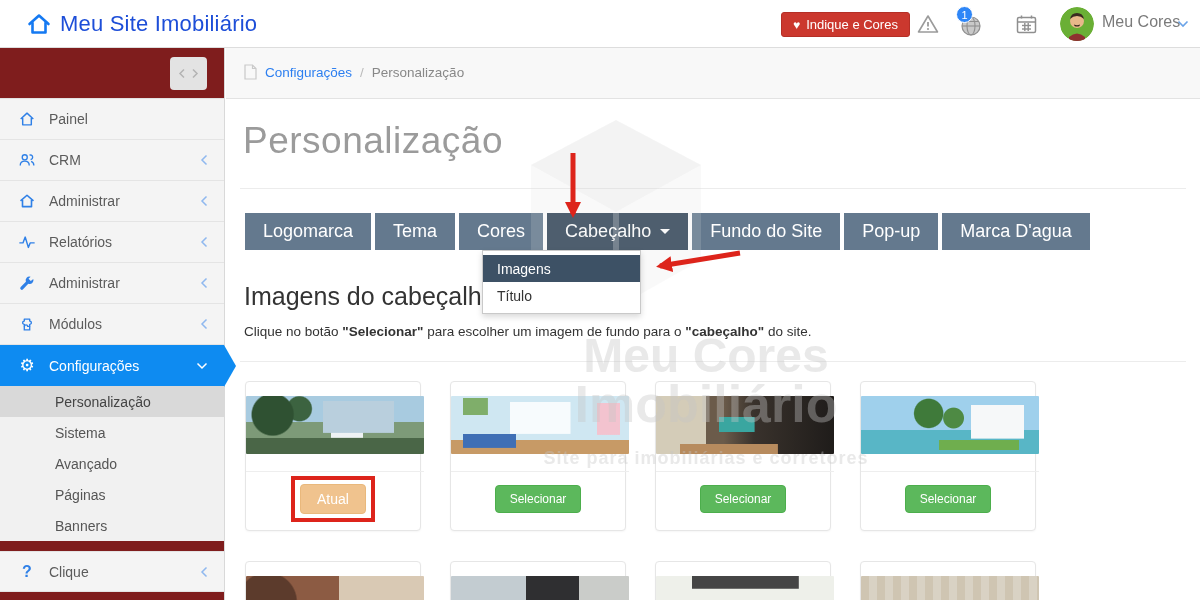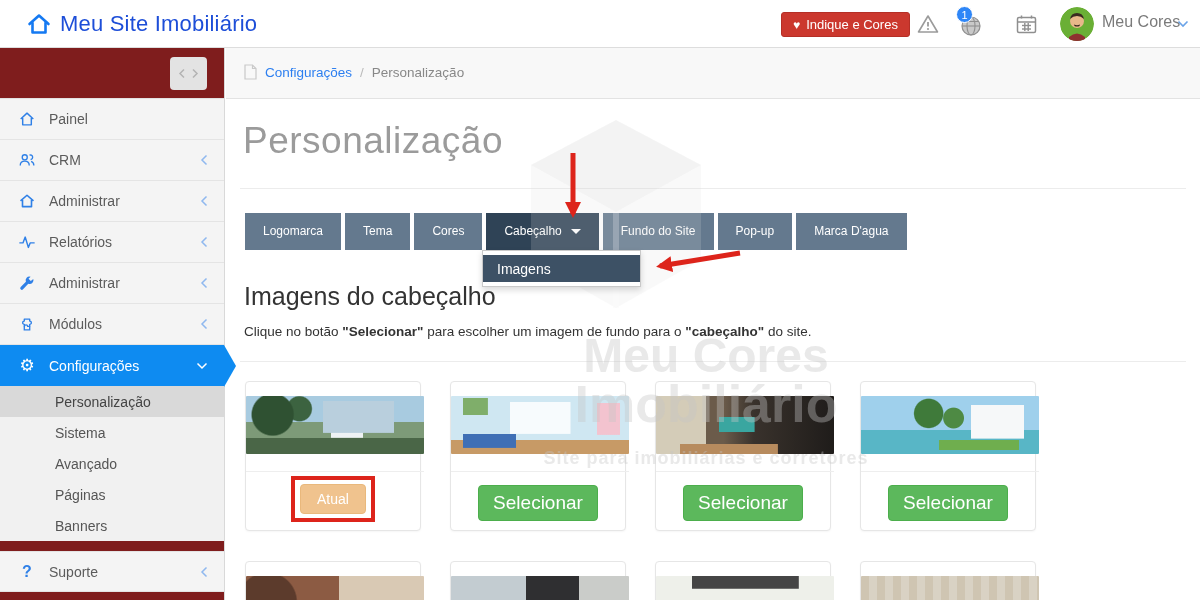--- a/index.html
+++ b/index.html
@@ -62,21 +62,21 @@
   .crumb-page { color:#888; }
 
   
   .main { position:absolute; left:226px; top:100px; width:974px; height:500px; background:#fff; }
   .page-title-row { position:absolute; left:17px; top:20px; display:flex; align-items:baseline; gap:14px; }
   .page-title { font-size:37px; font-weight:300; color:#9b9b9b; letter-spacing:.5px; }
   .page-sub { font-size:15px; color:#b5b5b5; }
   .rule1 { position:absolute; left:14px; right:14px; top:88px; border-top:1px solid #ececec; }
   .tabs { position:absolute; left:19px; top:113px; display:flex; gap:4px; z-index:10; }
   .tab { height:37px; line-height:37px; padding:0 18px; background:#64798e; color:#fff;
-         font-size:12px; cursor:pointer; white-space:nowrap; display:flex; align-items:center; }
+         font-size:18px; cursor:pointer; white-space:nowrap; display:flex; align-items:center; }
   .tab.active { background:#2f4356; }
   .caret-down { width:0; height:0; border-left:5px solid transparent; border-right:5px solid transparent;
                 border-top:5px solid #fff; margin-left:9px; }
   .dropdown { position:absolute; left:256px; top:150px; width:159px; background:#fff;
               border:1px solid #c9c9c9; box-shadow:0 3px 6px rgba(0,0,0,.15); padding:4px 0;
               z-index:55; }
   .dd-item { height:27px; display:flex; align-items:center; padding-left:14px; font-size:14px;
              color:#333; cursor:pointer; }
   .dd-item.selected { background:#3d5165; color:#fff; }
   .section-heading { position:absolute; left:18px; top:182px; font-size:25px; color:#333; }
@@ -84,21 +84,21 @@
   .instruction b { font-weight:bold; }
   .rule2 { position:absolute; left:14px; right:14px; top:261px; border-top:1px solid #ececec; }
 
   .cards-row { position:absolute; left:19px; display:flex; gap:29px; }
   .row1 { top:281px; } .row2 { top:461px; }
   .card { width:176px; height:150px; background:#fff; border:1px solid #e6e6e6; border-radius:4px;
           box-shadow:0 1px 2px rgba(0,0,0,.04); text-align:center; }
   .thumb { width:178px; height:58px; margin:14px auto 0; border-radius:1px; cursor:pointer; }
   .card-hr { width:178px; margin:17px auto 0; border-top:1px solid #eee; }
   .btn-row { margin-top:13px; }
-  .btn-green { background:#5cb85c; border:1px solid #4cae4c; color:#fff; font-size:19px;
+  .btn-green { background:#5cb85c; border:1px solid #4cae4c; color:#fff; font-size:12px;
                padding:6px 14px; border-radius:4px; cursor:pointer;
                font-family:"Liberation Sans",sans-serif; }
   .ring { display:inline-block; border:4px solid #dd241b; padding:4px 5px; margin-top:-9px; }
   .btn-atual { background:#f0c38e; border:1px solid #e9b87c; color:#fff; font-size:14px;
                padding:6px 16px; border-radius:4px; cursor:pointer;
                font-family:"Liberation Sans",sans-serif; }
 
   
   .thumb1 { background:
       radial-gradient(circle at 15% 32%, #2f5132 0 13%, transparent 14%),
@@ -308,21 +308,21 @@
     <div class="subnav-item active">Personalização</div>
     <div class="subnav-item">Sistema</div>
     <div class="subnav-item">Avançado</div>
     <div class="subnav-item">Páginas</div>
     <div class="subnav-item">Banners</div>
   </div>
   <div class="subnav-spacer"></div>
 
   <div class="nav-item suporte">
     <span class="q-glyph">?</span>
-    <span>Suporte</span>
+    <span>Clique</span>
     <span class="chev">
         <svg width="8" height="12" viewBox="0 0 8 12">
           <polyline points="6.5,1.5 2,6 6.5,10.5" fill="none" stroke="#8fb8ef" stroke-width="1.5"></polyline>
         </svg>
       </span>
   </div>
 </div>
 
 <div class="crumbbar">
   <div class="crumbs">
@@ -362,20 +362,21 @@
     <div class="tab">
         <span>Pop-up</span>
       </div>
     <div class="tab">
         <span>Marca D'agua</span>
       </div>
   </div>
 
   <div class="dropdown">
     <div class="dd-item selected">Imagens</div>
+    <div class="dd-item">Título</div>
   </div>
 
   <div class="section-heading">Imagens do cabeçalho</div>
   <div class="instruction">
     <span>Clique no botão </span><b>"Selecionar"</b><span> para escolher um imagem de fundo para o </span><b>"cabeçalho"</b><span> do site.</span>
   </div>
   <div class="rule2"></div>
 
   <div class="cards-row row1">
     <div class="card">

